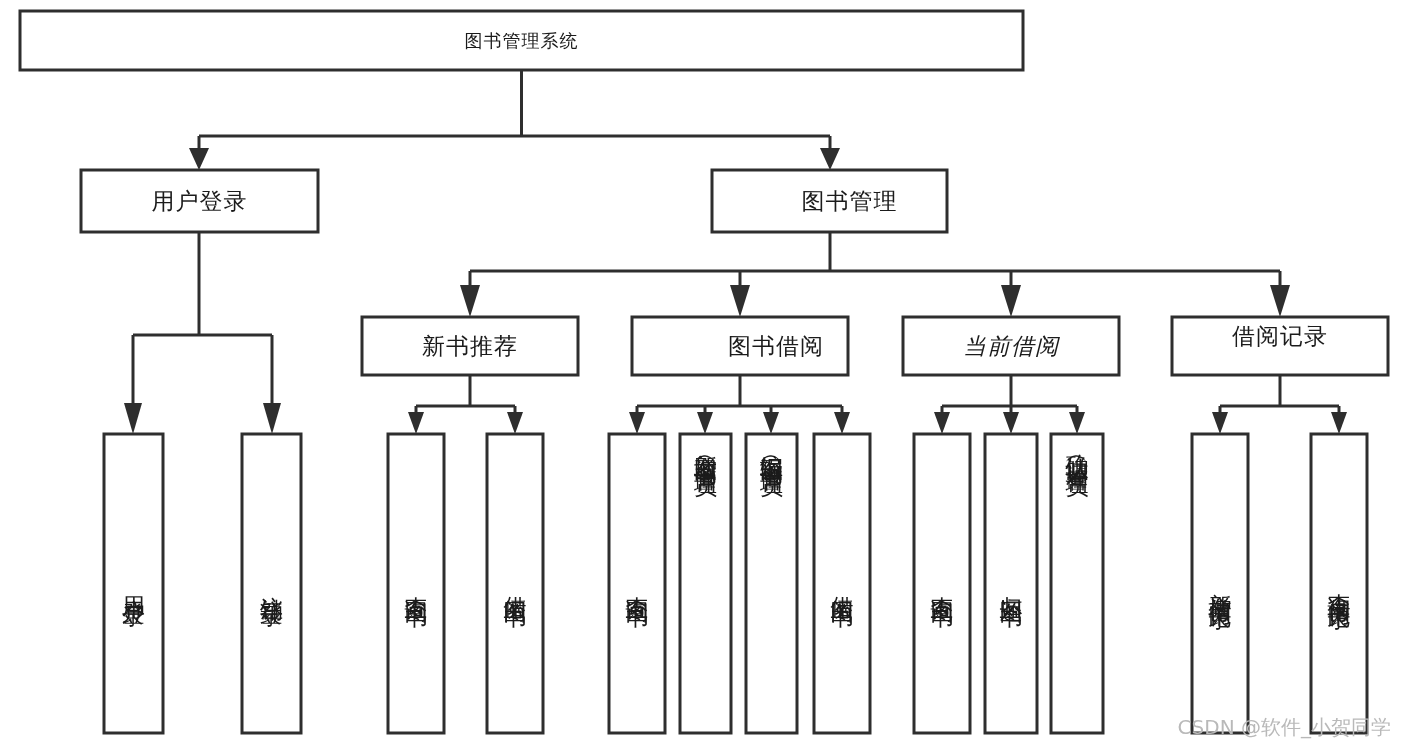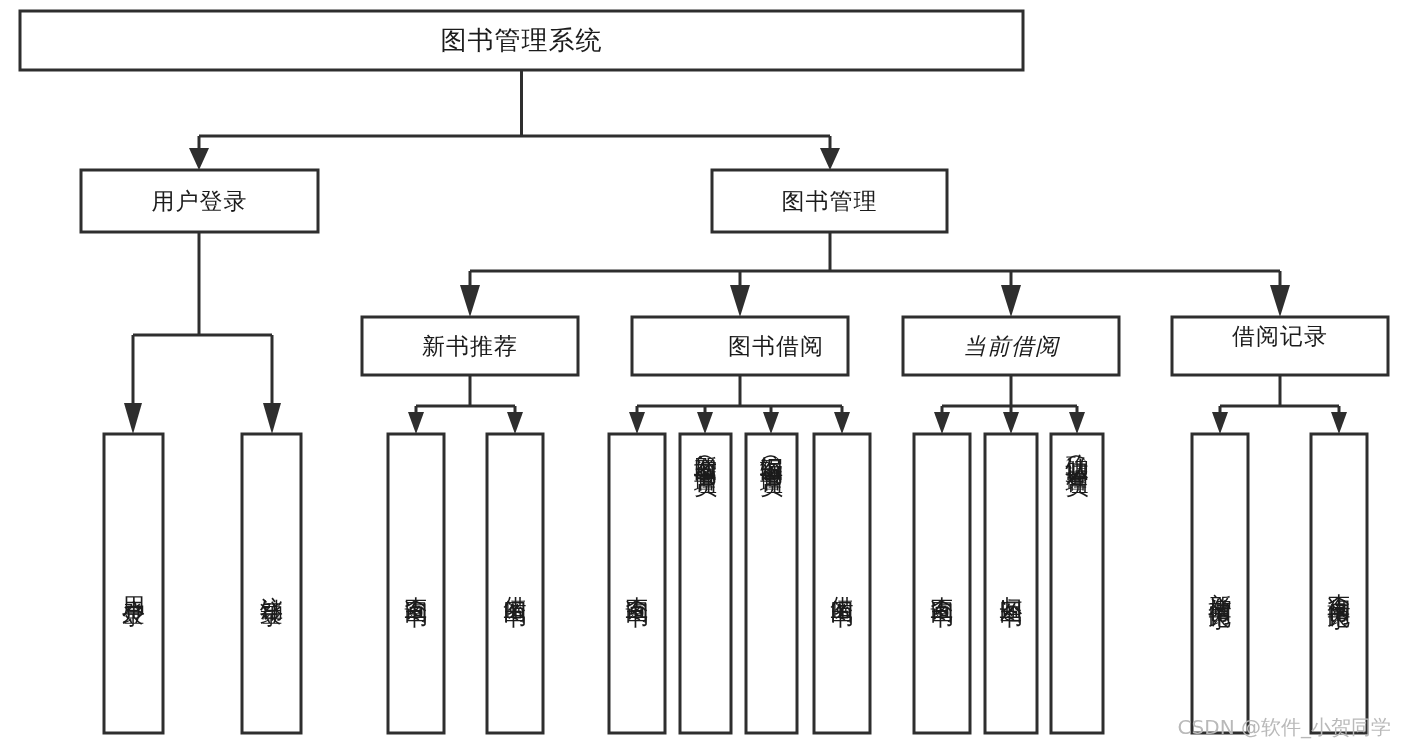--- a/index.html
+++ b/index.html
@@ -77,21 +77,21 @@
     pointer-events: none;
   }
   .htext {
     font-family: "DejaVu Sans", "Liberation Sans", sans-serif;
     font-size: 23px;
     color: #1b1b1b;
     white-space: nowrap;
     letter-spacing: 1px;
   }
   .htext.root-title {
-    font-size: 26px;
+    font-size: 18px;
   }
 </style>
 </head>
 <body>
 
 <div id="diagram-root">
 
   <svg class="diagram" viewBox="0 0 1405 747">
     <defs>
       <marker id="arrow" markerWidth="12" markerHeight="12" refX="1" refY="5" orient="auto" markerUnits="userSpaceOnUse">
@@ -206,21 +206,21 @@
   </svg>
 
   <div class="htext-wrap" style="left:20px; top:11px; width:1003px; height:59px;">
     <span class="htext root-title">图书管理系统</span>
   </div>
 
   <div class="htext-wrap" style="left:81px; top:170px; width:237px; height:62px;">
     <span class="htext">用户登录</span>
   </div>
 
-  <div class="htext-wrap" style="left:712px; top:170px; width:235px; height:62px;">
+  <div class="htext-wrap" style="left:712px; top:170px; width:235px; height:62px;padding-left:20px;">
     <span class="htext">图书管理</span>
   </div>
 
   <div class="htext-wrap" style="left:362px; top:317px; width:216px; height:58px;">
     <span class="htext">新书推荐</span>
   </div>
 
   <div class="htext-wrap" style="left:632px; top:317px; width:216px; height:58px;margin-left:36px;">
     <span class="htext">图书借阅</span>
   </div>

